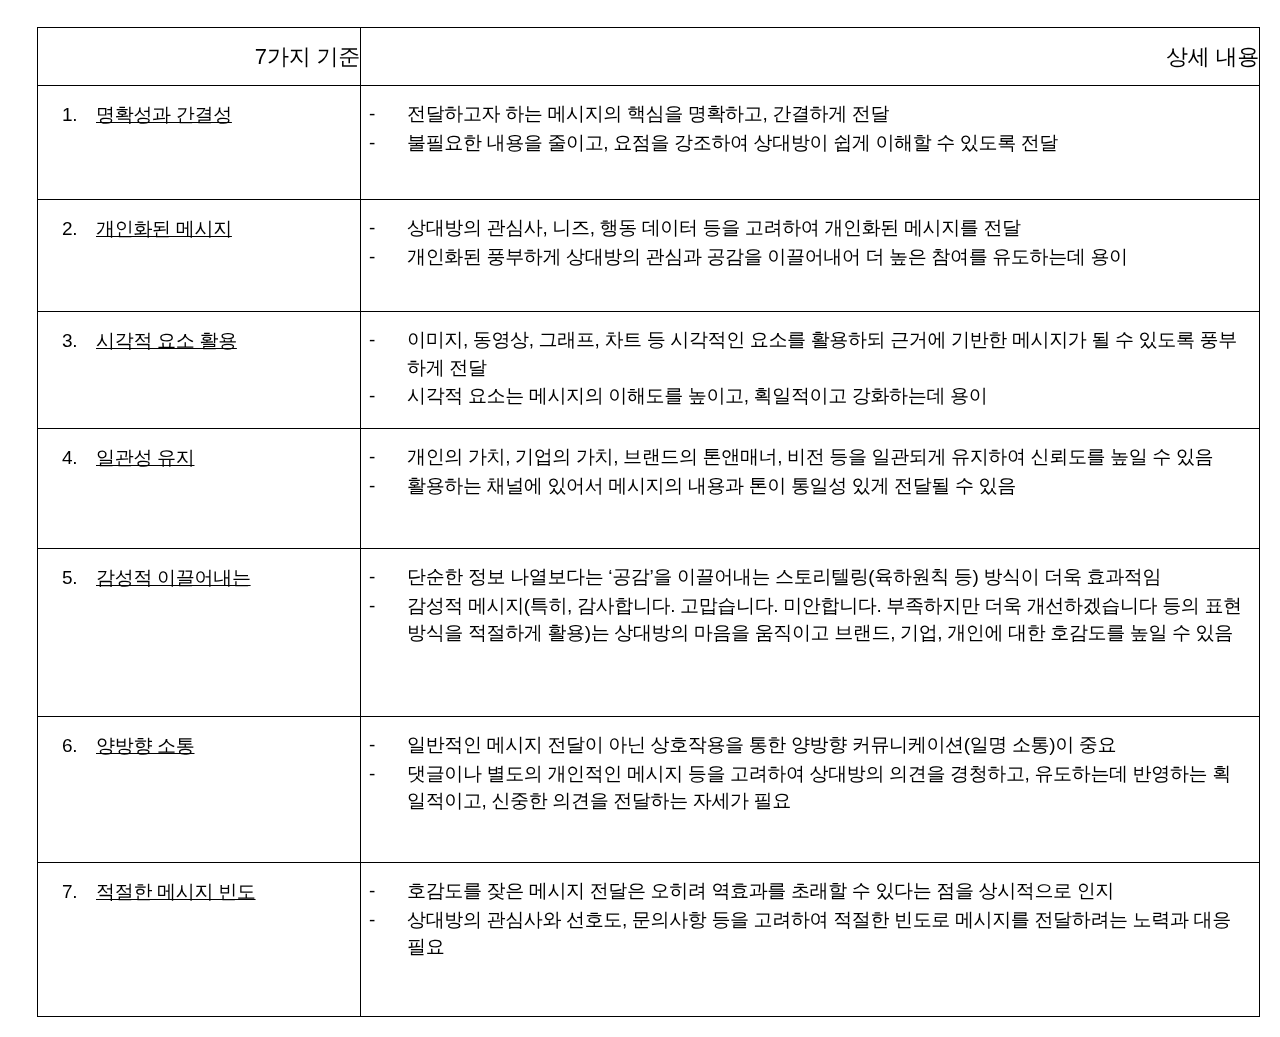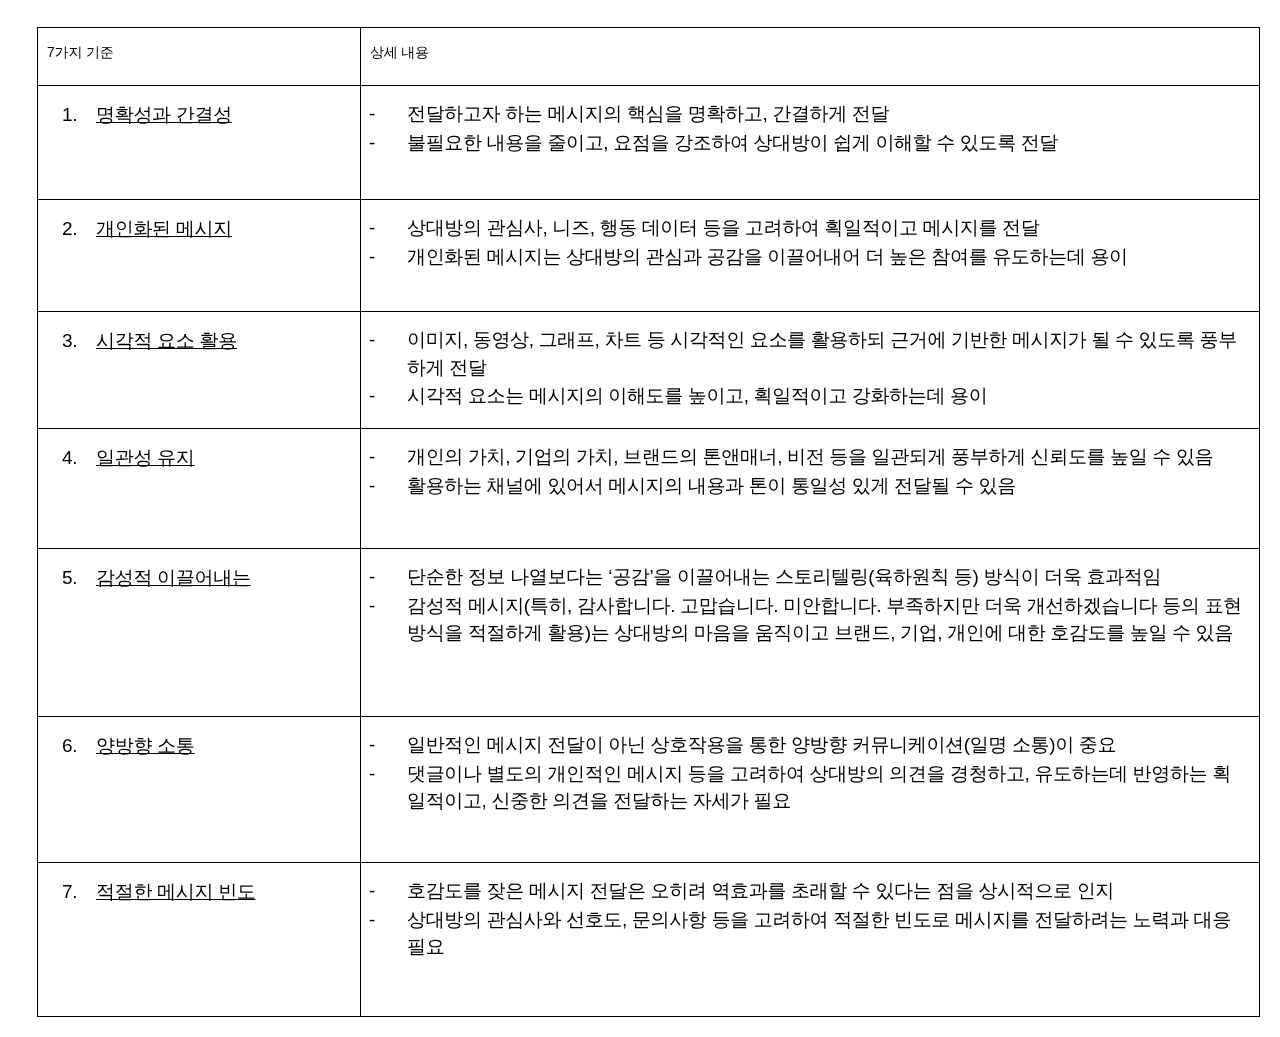--- a/index.html
+++ b/index.html
@@ -42,25 +42,26 @@
   }
 
   .col-criterion { width: 323px; }
   .col-detail    { width: 899px; }
 
   
   .head-cell {
     height: 57px;
   }
   .head-text {
-    font-size: 14px;
+    font-size: 22px;
     line-height: 1.2;
     padding: 16px 0 0 9px;
     white-space: nowrap;
     letter-spacing: -0.2px;
+    text-align: right;
   }
 
   
   .crit-cell { padding: 0; }
   .crit-inner {
     display: flex;
     padding: 16px 0 0 24px;
     font-size: 19px;
     line-height: 1.35;
     letter-spacing: -0.3px;
@@ -151,25 +152,25 @@
         <td class="crit-cell r2">
           <div class="crit-inner">
             <span class="crit-num">2.</span>
             <span class="crit-label">개인화된 메시지</span>
           </div>
         </td>
         <td class="detail-cell r2">
           <div class="detail-inner">
             <div class="bullet">
               <span class="bullet-dash">-</span>
-              <span class="bullet-text">상대방의 관심사, 니즈, 행동 데이터 등을 고려하여 획일적이고 메시지를 전달</span>
-            </div>
-            <div class="bullet">
-              <span class="bullet-dash">-</span>
-              <span class="bullet-text">개인화된 메시지는 상대방의 관심과 공감을 이끌어내어 더 높은 참여를 유도하는데 용이</span>
+              <span class="bullet-text">상대방의 관심사, 니즈, 행동 데이터 등을 고려하여 개인화된 메시지를 전달</span>
+            </div>
+            <div class="bullet">
+              <span class="bullet-dash">-</span>
+              <span class="bullet-text">개인화된 풍부하게 상대방의 관심과 공감을 이끌어내어 더 높은 참여를 유도하는데 용이</span>
             </div>
           </div>
         </td>
       </tr>
 
       <tr>
         <td class="crit-cell r3">
           <div class="crit-inner">
             <span class="crit-num">3.</span>
             <span class="crit-label">시각적 요소 활용</span>
@@ -193,21 +194,21 @@
         <td class="crit-cell r4">
           <div class="crit-inner">
             <span class="crit-num">4.</span>
             <span class="crit-label">일관성 유지</span>
           </div>
         </td>
         <td class="detail-cell r4">
           <div class="detail-inner">
             <div class="bullet">
               <span class="bullet-dash">-</span>
-              <span class="bullet-text">개인의 가치, 기업의 가치, 브랜드의 톤앤매너, 비전 등을 일관되게 풍부하게 신뢰도를 높일 수 있음</span>
+              <span class="bullet-text">개인의 가치, 기업의 가치, 브랜드의 톤앤매너, 비전 등을 일관되게 유지하여 신뢰도를 높일 수 있음</span>
             </div>
             <div class="bullet">
               <span class="bullet-dash">-</span>
               <span class="bullet-text">활용하는 채널에 있어서 메시지의 내용과 톤이 통일성 있게 전달될 수 있음</span>
             </div>
           </div>
         </td>
       </tr>
 
       <tr>

